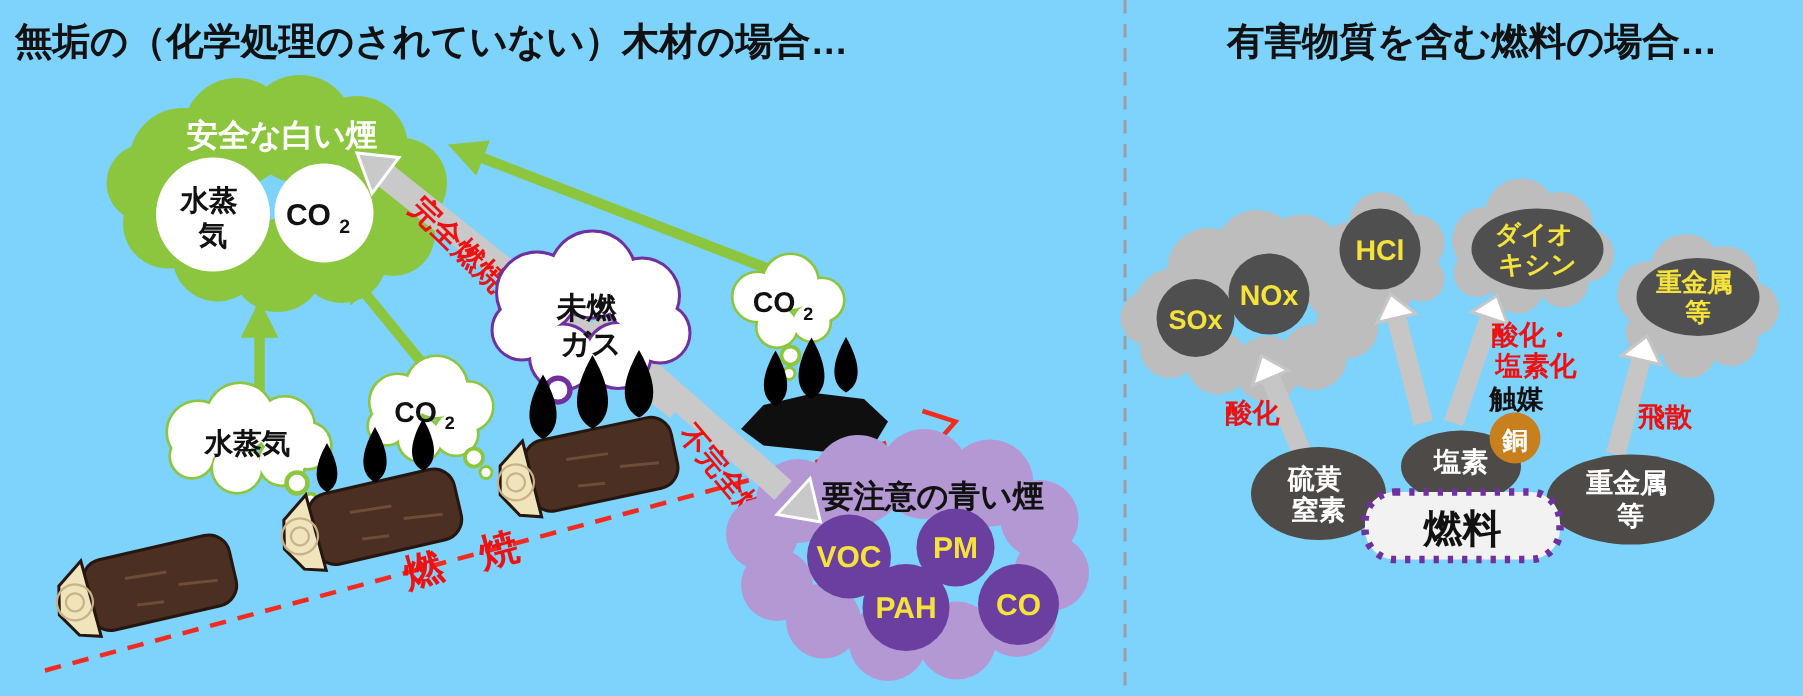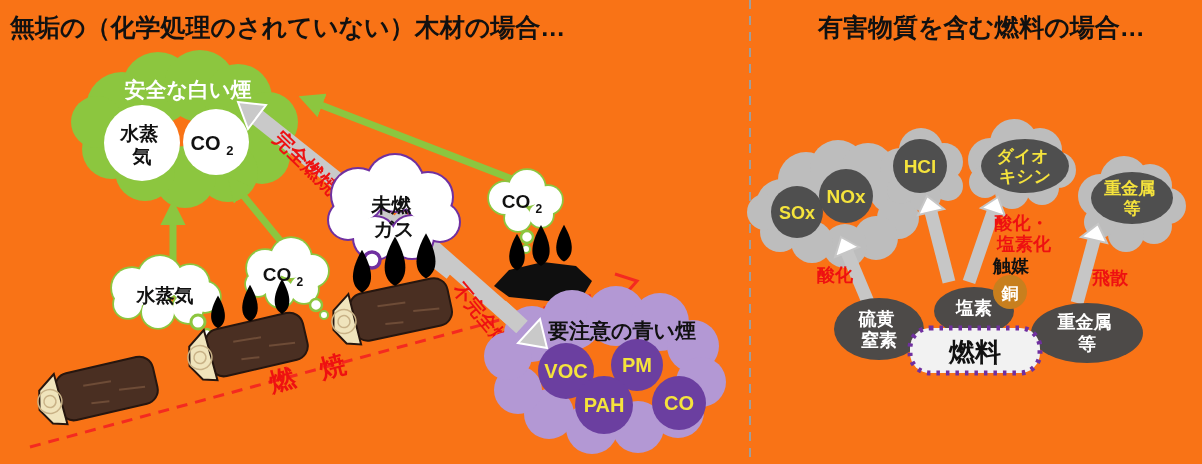--- a/index.html
+++ b/index.html
@@ -1,16 +1,16 @@
 <!DOCTYPE html>
 <html><head>
 <meta charset="utf-8">
 <style>
   html,body{margin:0;padding:0;background:#fff;}
-  #canvas{position:relative;width:1202px;height:464px;background:#f97316;overflow:hidden;
+  #canvas{position:relative;width:1202px;height:464px;background:#7dd3fc;overflow:hidden;
           font-family:"Liberation Sans","DejaVu Sans",sans-serif;}
   svg{position:absolute;left:0;top:0;}
   text{font-family:"Liberation Sans","DejaVu Sans",sans-serif;}
   .t-title{font-size:25px;font-weight:bold;fill:#111;}
   .t-cloudtitle{font-size:21px;font-weight:bold;fill:#ffffff;text-anchor:middle;}
   .t-black{font-weight:bold;fill:#111;text-anchor:middle;}
   .f20{font-size:20px;} .f19{font-size:19px;} .f18{font-size:18px;} .f17{font-size:17px;} .f26{font-size:26px;}
   .t-red{font-weight:bold;fill:#EE1111;text-anchor:middle;}
   .t-red-start{font-weight:bold;fill:#EE1111;}
   .t-yellow{font-weight:bold;fill:#F5E33C;text-anchor:middle;}

